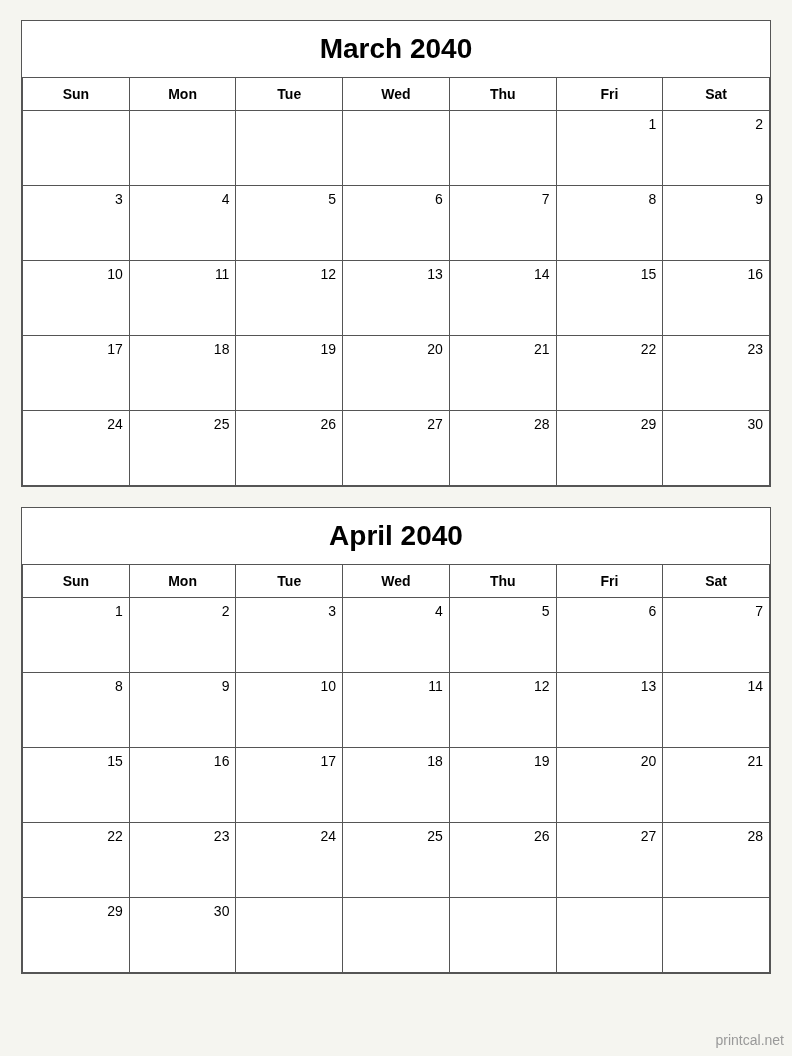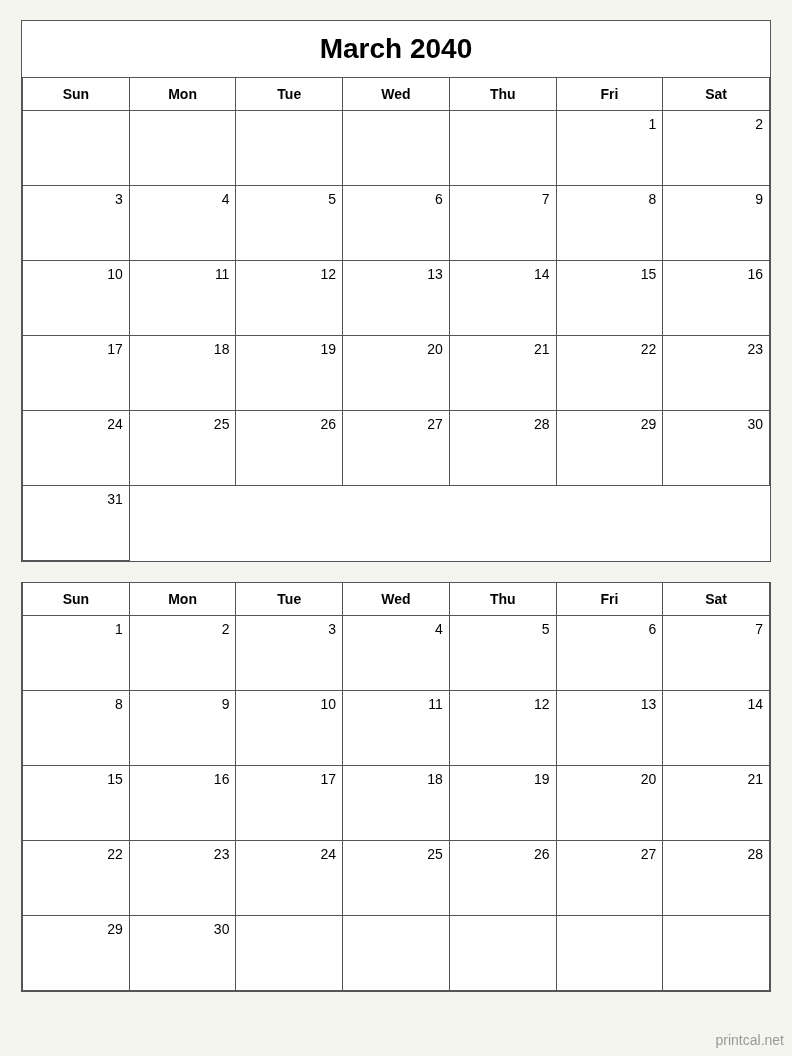--- a/index.html
+++ b/index.html
@@ -116,24 +116,24 @@
         <div class="day-cell">21</div>
         <div class="day-cell">22</div>
         <div class="day-cell">23</div>
         <div class="day-cell">24</div>
         <div class="day-cell">25</div>
         <div class="day-cell">26</div>
         <div class="day-cell">27</div>
         <div class="day-cell">28</div>
         <div class="day-cell">29</div>
         <div class="day-cell">30</div>
-        <div class="day-cell">31</div>
       </div>
     </div>
     <div class="calendar">
+      <div class="calendar-title">April 2040</div>
       <div class="calendar-grid">
         <div class="day-header">Sun</div>
         <div class="day-header">Mon</div>
         <div class="day-header">Tue</div>
         <div class="day-header">Wed</div>
         <div class="day-header">Thu</div>
         <div class="day-header">Fri</div>
         <div class="day-header">Sat</div>
         <div class="day-cell">1</div>
         <div class="day-cell">2</div>

